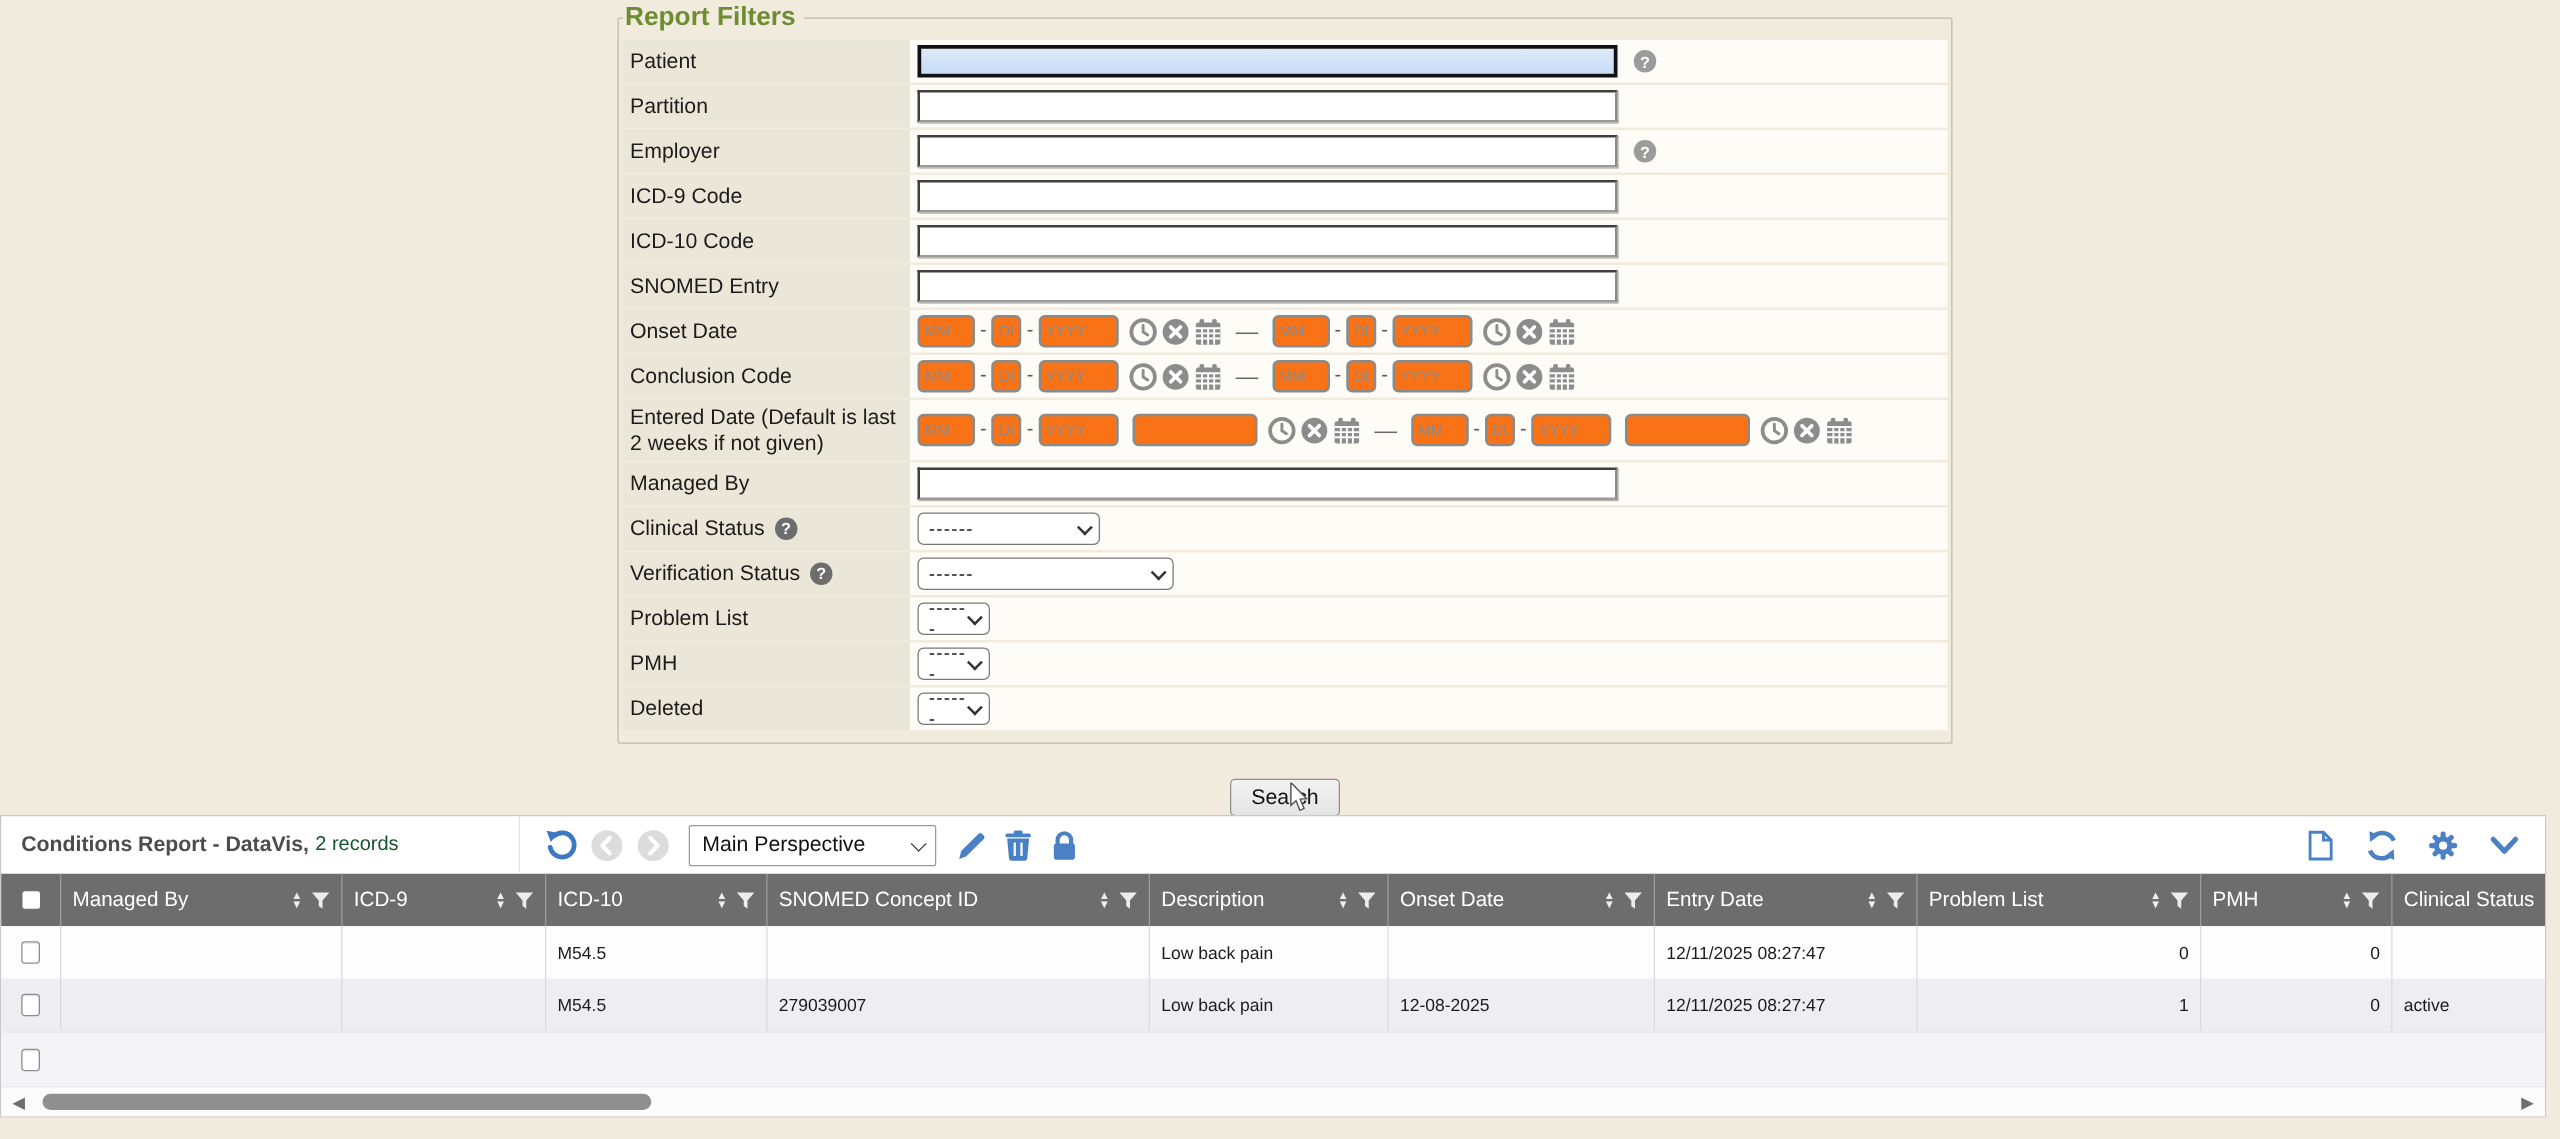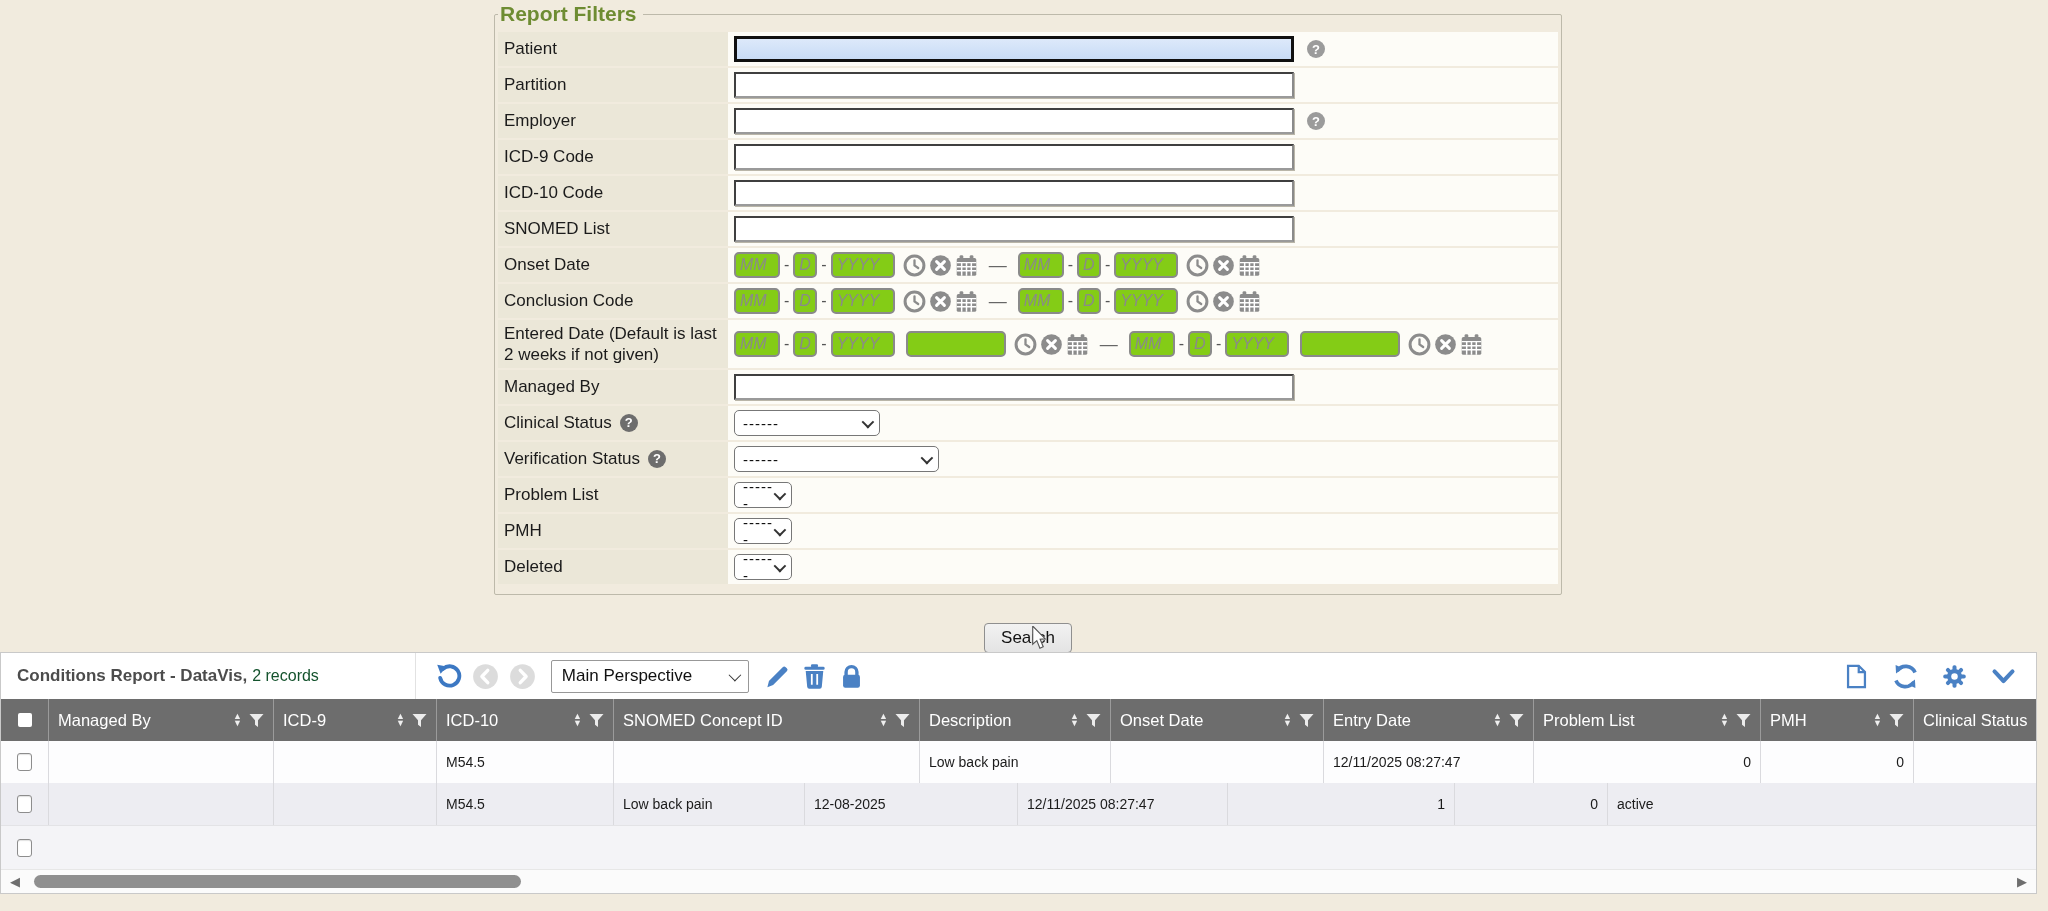--- a/index.html
+++ b/index.html
@@ -35,21 +35,21 @@
     width:560px; height:26px; background:#fff;
     border:2px solid #3f3f3f; border-bottom-color:#9a9a9a; border-right-color:#8a8a8a;
     box-shadow:1px 1px 0 #b9b5a8; font-size:16px; padding:0 5px;
   }
   .tin.focused {
     border:3px solid #101010; box-shadow:none;
     background:linear-gradient(#dde9fa, #c8dcf6);
   }
   .din {
     height:26px; border:2px solid #8a8a8a; border-radius:5px;
-    font-size:16px; color:#333; padding:0 4px; background:#84cc16;font-style:italic;
+    font-size:12px; color:#333; padding:0 4px; background:#f97316;
   }
   .din::placeholder { color:#8a8a8a; opacity:1; }
   .dmm { width:46px; } .ddd { width:24px; } .dyy { width:64px; } .dtime { width:100px; margin-left:6px; }
   .dsep { color:#555; font-size:16px; margin:0 1px; }
   .rsep { color:#666; font-size:18px; margin:0 6px; }
   .dicon { width:23px; height:23px; display:inline-flex; margin-left:3px; }
   .dicon svg { width:100%; height:100%; }
   .help {
     width:18px; height:18px; border-radius:50%; background:#9b9b9b; color:#fff;
     font-size:13px; font-weight:bold; display:inline-flex; align-items:center;
@@ -169,21 +169,21 @@
     </div>
 
     <div class="frow">
       <div class="flabel">ICD-10 Code</div>
       <div class="fvalue">
           <input class="tin" style="">
         </div>
     </div>
 
     <div class="frow">
-      <div class="flabel">SNOMED List</div>
+      <div class="flabel">SNOMED Entry</div>
       <div class="fvalue">
           <input class="tin" style="">
         </div>
     </div>
 
     <div class="frow">
       <div class="flabel">Onset Date</div>
       <div class="fvalue">
         <span class="dt-fields" style="display:inline-flex;align-items:center;gap:3px">
   <input class="din dmm" placeholder="MM" style="">
@@ -658,20 +658,21 @@
     <div class="tcell c10"></div>
   </div>
 
   <div class="trow alt">
     <div class="tcell c0">
         <span class="cb"></span>
       </div>
     <div class="tcell c1"></div>
     <div class="tcell c2"></div>
     <div class="tcell c3">M54.5</div>
+    <div class="tcell c4">279039007</div>
     <div class="tcell c5">Low back pain</div>
     <div class="tcell c6">12-08-2025</div>
     <div class="tcell c7">12/11/2025 08:27:47</div>
     <div class="tcell c8 num">1</div>
     <div class="tcell c9 num">0</div>
     <div class="tcell c10">active</div>
   </div>
 
   <div class="tfoot">
     <span class="cb"></span>

